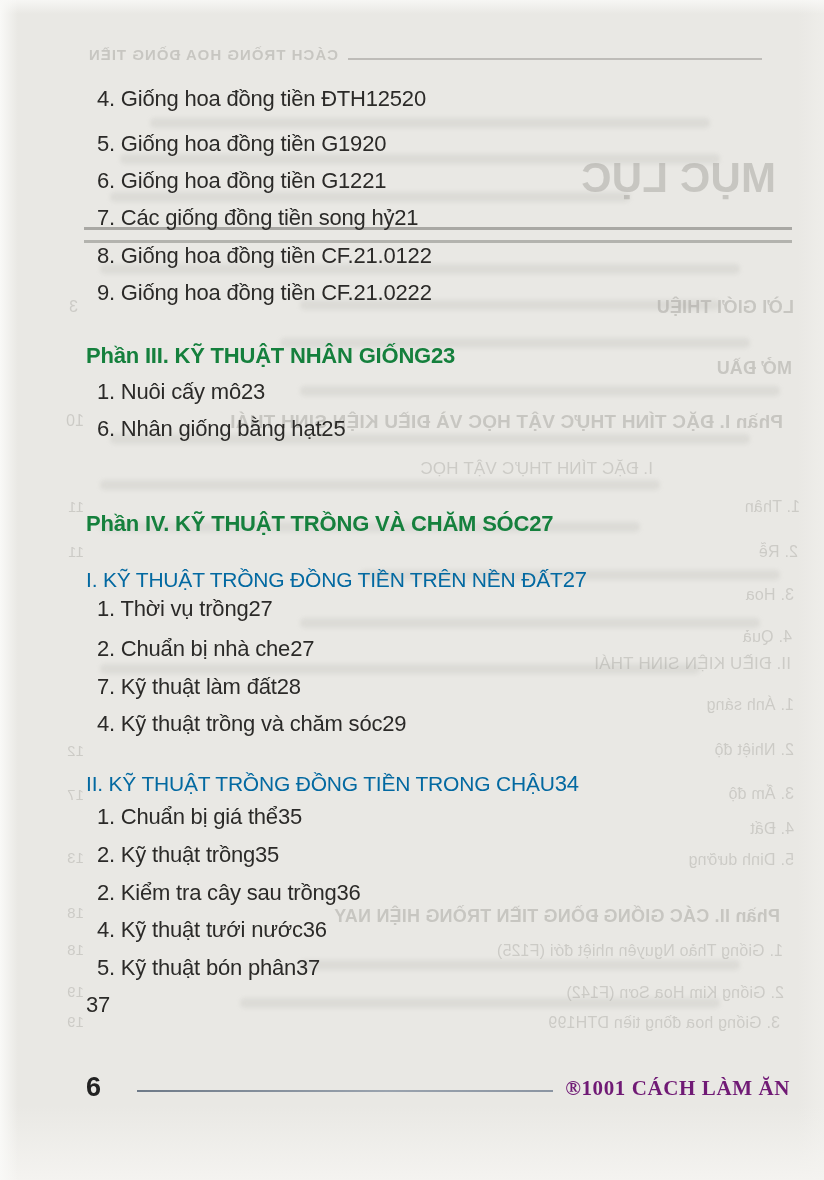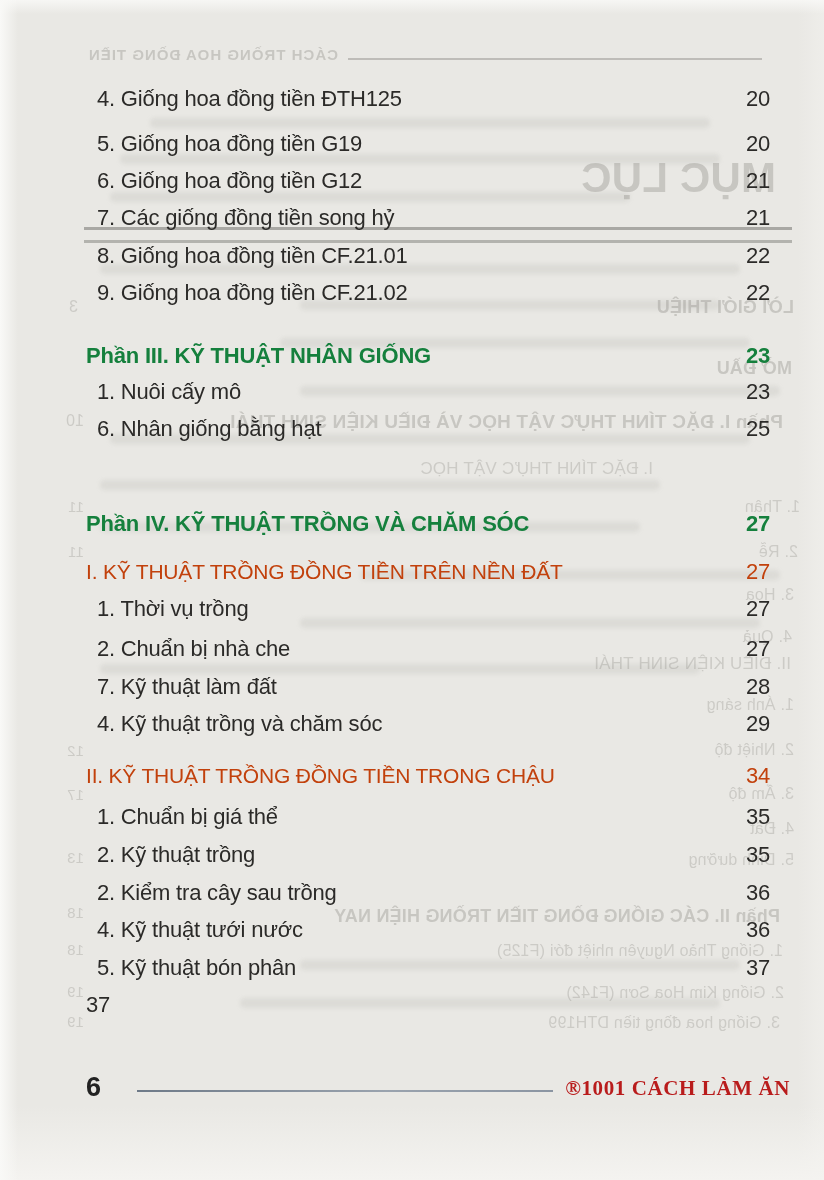--- a/index.html
+++ b/index.html
@@ -13,31 +13,31 @@
     linear-gradient(270deg,rgba(244,243,240,.5) 0,rgba(244,243,240,0) 26px);}
   
   .stripe{position:absolute;height:10px;border-radius:5px;background:rgba(150,147,138,.15);filter:blur(2px);z-index:1;}
   
   .bleed{position:absolute;inset:0;z-index:2;}
   .bt{position:absolute;display:block;transform:scaleX(-1);color:#83817b;white-space:nowrap;line-height:1.15;opacity:.28;letter-spacing:.2px;}
   .bt.b{font-weight:700;opacity:.32;}
   .bt-rule{position:absolute;z-index:2;}
   
   .toc{position:absolute;inset:0;z-index:4;}
-  .row{position:absolute;left:86px;right:54px;display:flex;justify-content:space-between;align-items:baseline;color:#2b2a28;font-size:22px;letter-spacing:-.2px;line-height:1.2;}
+  .row{position:absolute;left:86px;right:54px;display:flex;justify-content:flex-start;align-items:baseline;color:#2b2a28;font-size:22px;letter-spacing:-.2px;line-height:1.2;}
   .row .lbl{white-space:nowrap;}
   .row.item .lbl{padding-left:11px;}
   .row.part{font-weight:700;color:#15803d;font-size:22px;}
-  .row.section{font-size:21px;color:#c2410c;}
+  .row.section{font-size:21px;color:#0369a1;margin-top:8px;}
   .row .pg{font-size:22px;}
   
   .footer{position:absolute;inset:0;z-index:10;}
   .pagenum{position:absolute;left:86px;top:1072px;font-size:27px;font-weight:700;color:#222;}
   .footer-rule{position:absolute;left:137px;top:1090px;width:416px;height:2px;background:linear-gradient(90deg,#6e7a88,#9aa3ae 60%,#8b95a2);}
-  .brand{position:absolute;right:34px;top:1076px;font-family:"Liberation Serif","DejaVu Serif",serif;font-weight:700;font-size:21px;color:#b91c1c;letter-spacing:.6px;white-space:nowrap;}
+  .brand{position:absolute;right:34px;top:1076px;font-family:"Liberation Serif","DejaVu Serif",serif;font-weight:700;font-size:21px;color:#701a75;letter-spacing:.6px;white-space:nowrap;}
 </style>
 </head>
 <body>
 
 <div class="page">
 
   <div class="stripe" style="left:150px;top:118px;width:560px"></div>
   <div class="stripe" style="left:120px;top:154px;width:600px"></div>
   <div class="stripe" style="left:110px;top:192px;width:520px"></div>
   <div class="stripe" style="left:100px;top:264px;width:640px"></div>

